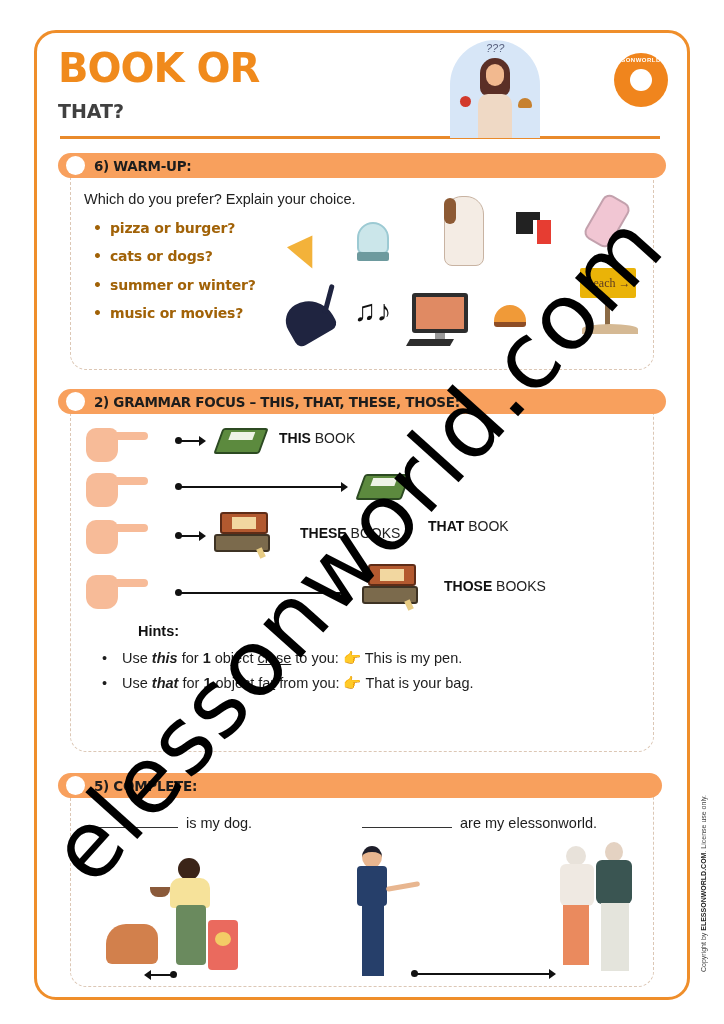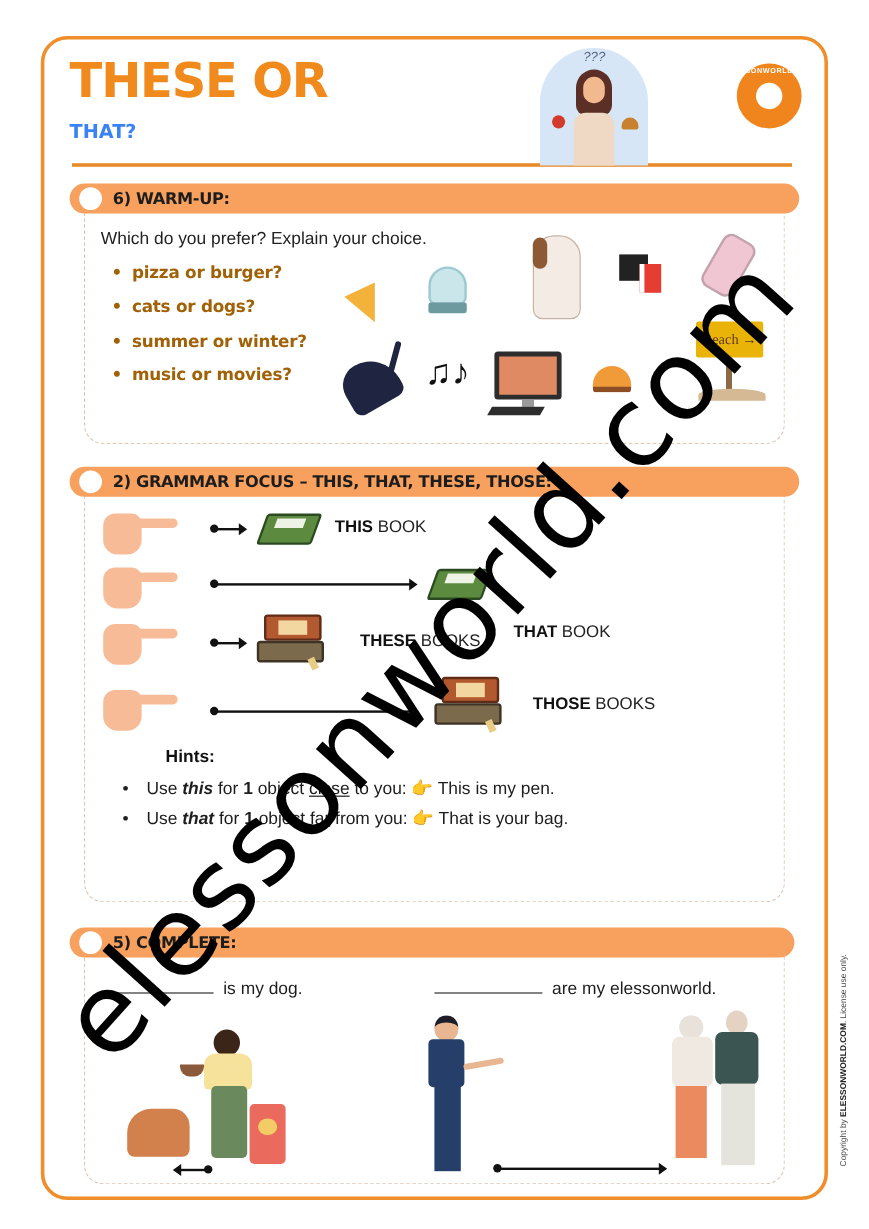--- a/index.html
+++ b/index.html
@@ -11,21 +11,21 @@
     border: 3px solid #ef8e2a; border-radius: 22px; background: #fff;
   }
 
   .title-main {
     position: absolute; left: 58px; top: 48px;
     font-family: "DejaVu Sans", sans-serif; font-weight: bold; font-size: 40px;
     letter-spacing: -1px; color: #f08a1c; line-height: 1;
   }
   .title-sub {
     position: absolute; left: 58px; top: 100px;
-    font-family: "DejaVu Sans", sans-serif; font-weight: bold; font-size: 16px; color: #3b82f6;
+    font-family: "DejaVu Sans", sans-serif; font-weight: bold; font-size: 19px; color: #404040;
   }
   .title-rule {
     position: absolute; left: 60px; top: 136px; width: 600px; height: 3px; background: #e98a2b;
   }
 
   .hero {
     position: absolute; left: 450px; top: 40px; width: 90px; height: 98px;
     border-radius: 46px 46px 0 0; background: #d7e6f7; overflow: hidden;
   }
   .hero .q { position: absolute; left: 36px; top: 2px; font-size: 11px; color: #5a6380; font-style: italic; }
@@ -141,21 +141,21 @@
     position: absolute; left: 700px; top: 972px; font-size: 7px; color: #444;
     transform: rotate(-90deg); transform-origin: left top; white-space: nowrap;
   }
   .copyright b { font-weight: bold; color: #222; }
 </style>
 </head>
 <body>
 
 <div class="frame"></div>
 
-<div class="title-main">THESE OR</div>
+<div class="title-main">BOOK OR</div>
 <div class="title-sub">THAT?</div>
 <div class="title-rule"></div>
 
 <div class="hero">
   <span class="q">???</span>
   <div class="hair"></div>
   <div class="face"></div>
   <div class="torso"></div>
   <div class="apple"></div>
   <div class="burger"></div>

